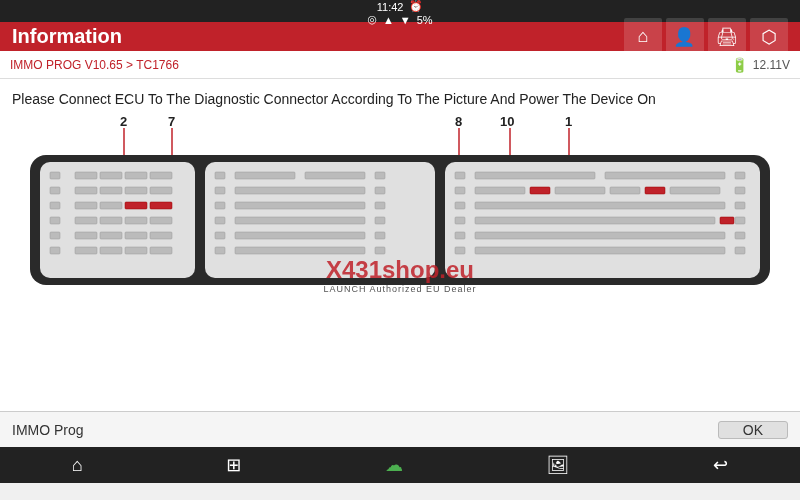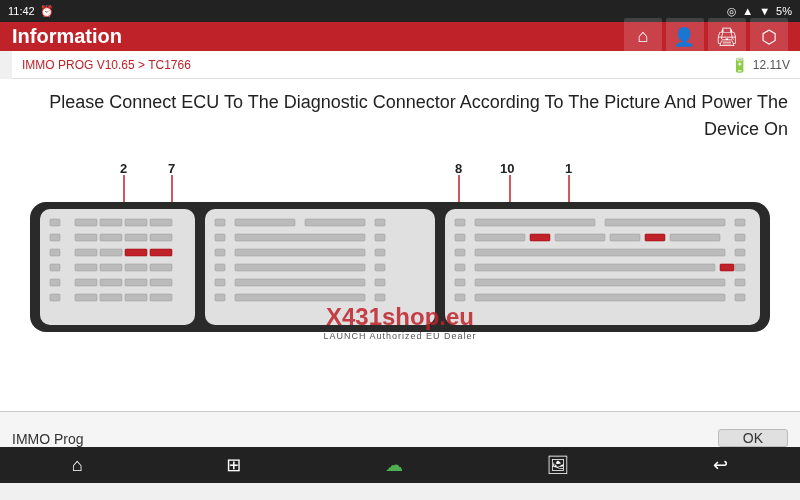--- a/index.html
+++ b/index.html
@@ -8,20 +8,21 @@
     
     .status-bar {
       background: #222;
       color: #fff;
       height: 22px;
       display: flex;
       align-items: center;
       justify-content: space-between;
       padding: 0 8px;
       font-size: 11px;
+      flex-direction: column;
     }
     .status-left { display: flex; align-items: center; gap: 6px; }
     .status-right { display: flex; align-items: center; gap: 6px; }
 
     
     .header {
       background: #c0222a;
       height: 29px;
       display: flex;
       align-items: center;
@@ -53,21 +54,20 @@
 
     
     .breadcrumb-bar {
       background: #fff;
       height: 28px;
       display: flex;
       align-items: center;
       justify-content: space-between;
       padding: 0 10px;
       border-bottom: 1px solid #ddd;
-      margin-left: 12px;
     }
     .breadcrumb-text {
       color: #c0222a;
       font-size: 12px;
     }
     .battery-info {
       color: #555;
       font-size: 12px;
       display: flex;
       align-items: center;
@@ -79,41 +79,39 @@
     }
 
     
     .main-content {
       background: #fff;
       padding: 10px 12px;
       height: calc(500px - 22px - 46px - 28px - 36px - 36px);
       overflow-y: auto;
     }
     .instruction-text {
-      font-size: 18px;
+      font-size: 14px;
       color: #222;
-      margin-bottom: 14px;
       line-height: 1.5;
-      text-align: right;
     }
 
     
     .diagram-container {
       position: relative;
       width: 760px;
       height: 185px;
       margin: 0 auto;
     }
 
     
     .bottom-bar {
       background: #f5f5f5;
       height: 36px;
       display: flex;
-      align-items: flex-end;
+      align-items: center;
       padding: 0 12px;
       border-top: 1px solid #ccc;
       justify-content: space-between;
     }
     .bottom-label {
       font-size: 14px;
       color: #333;
     }
     .ok-btn {
       background: #e0e0e0;

